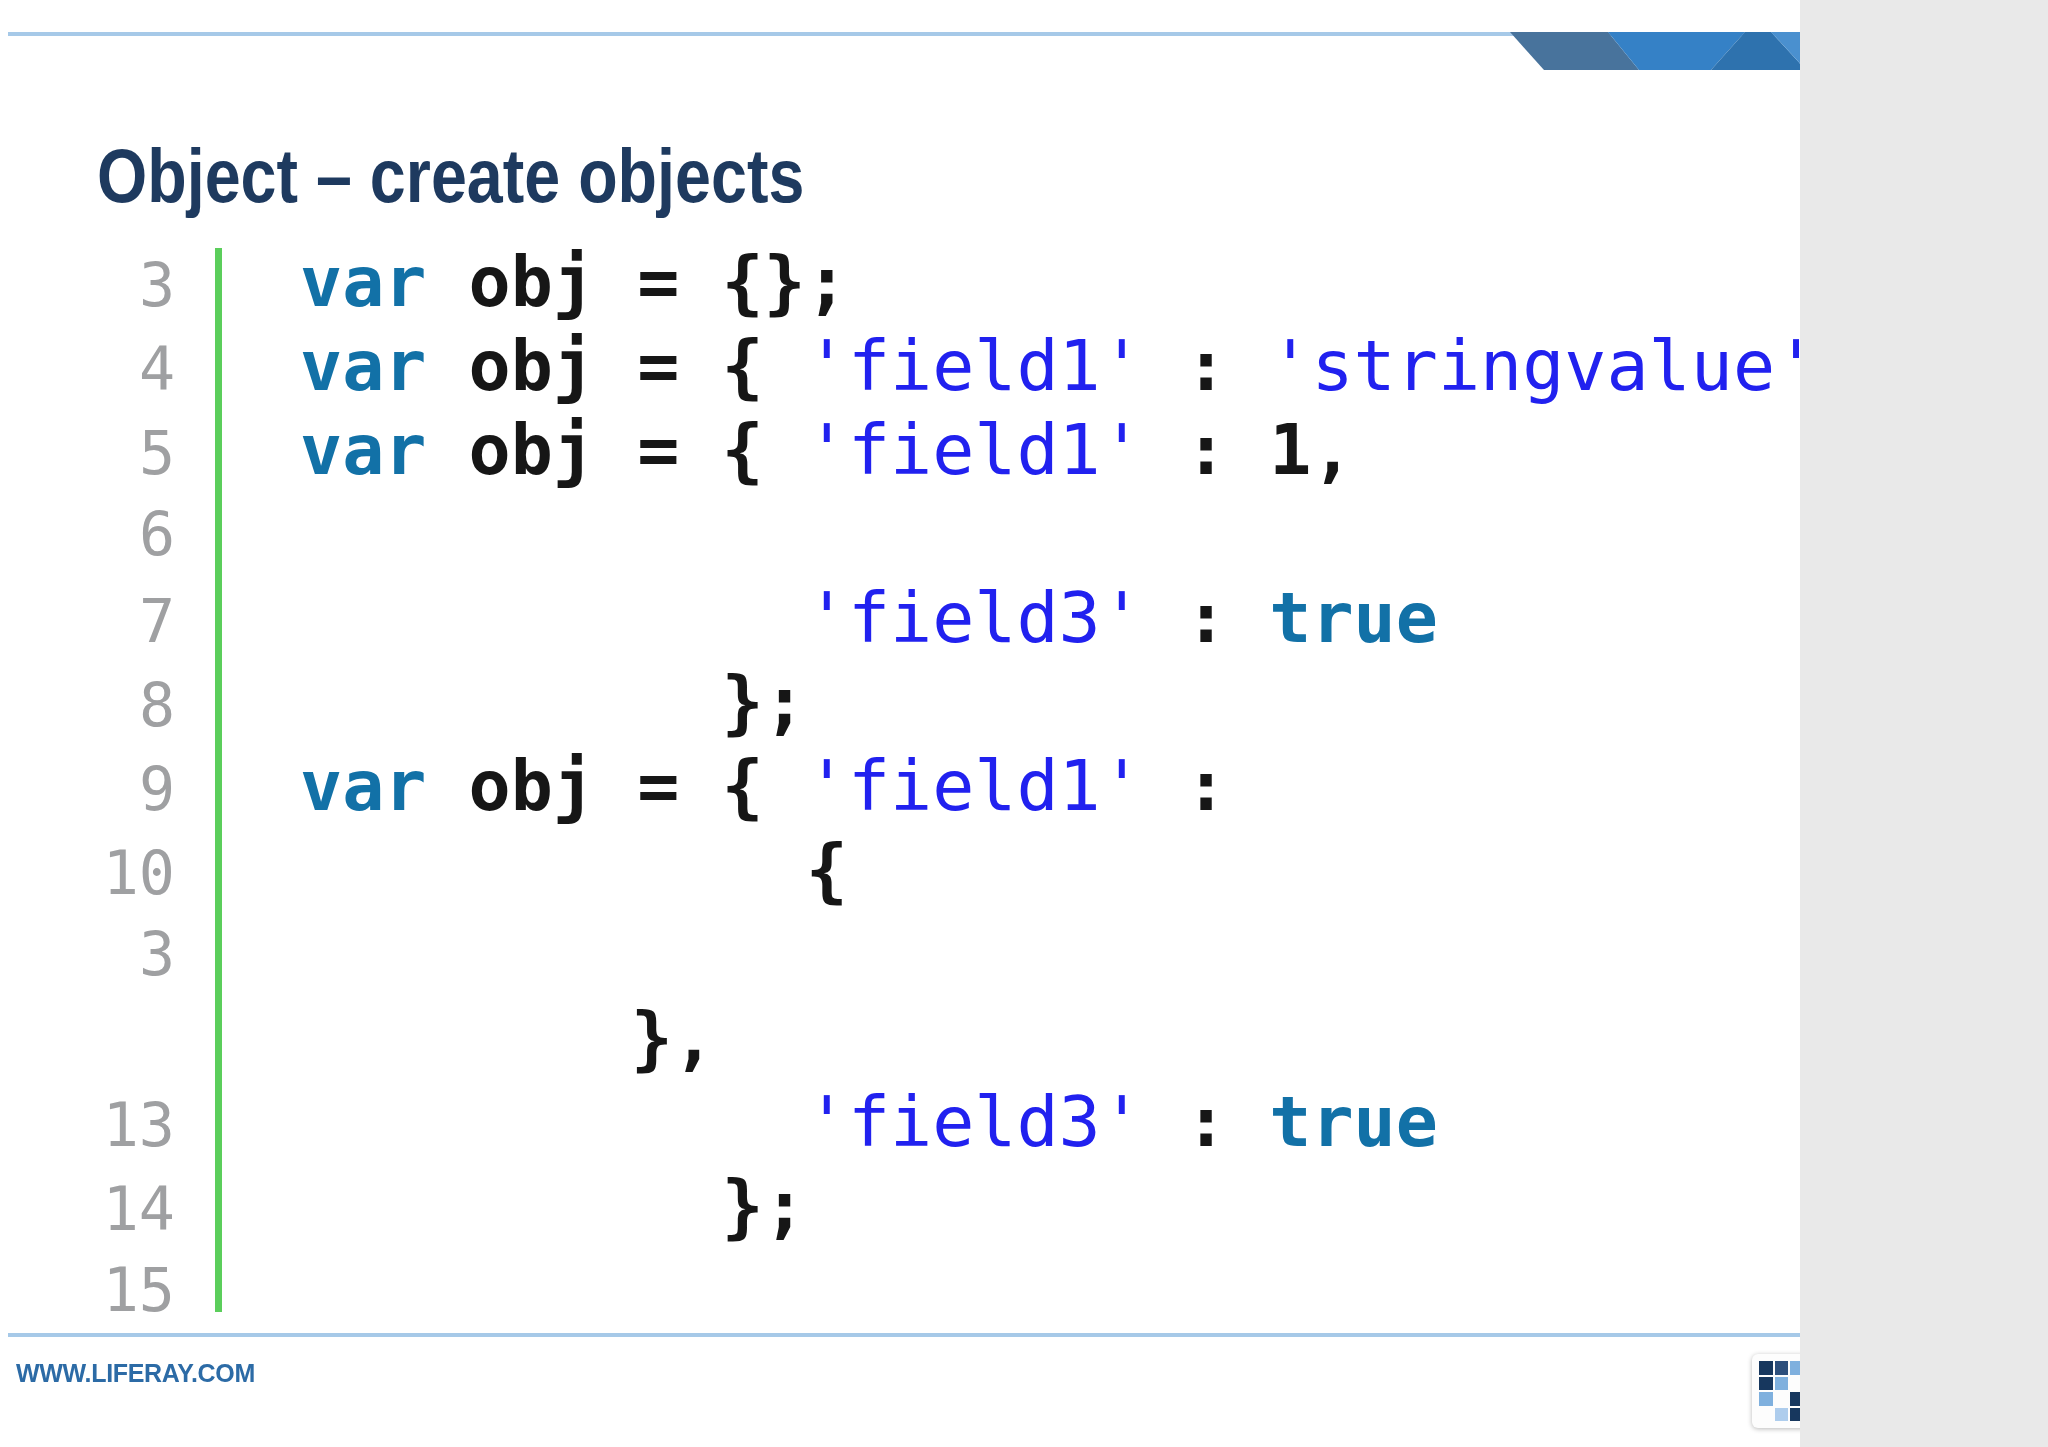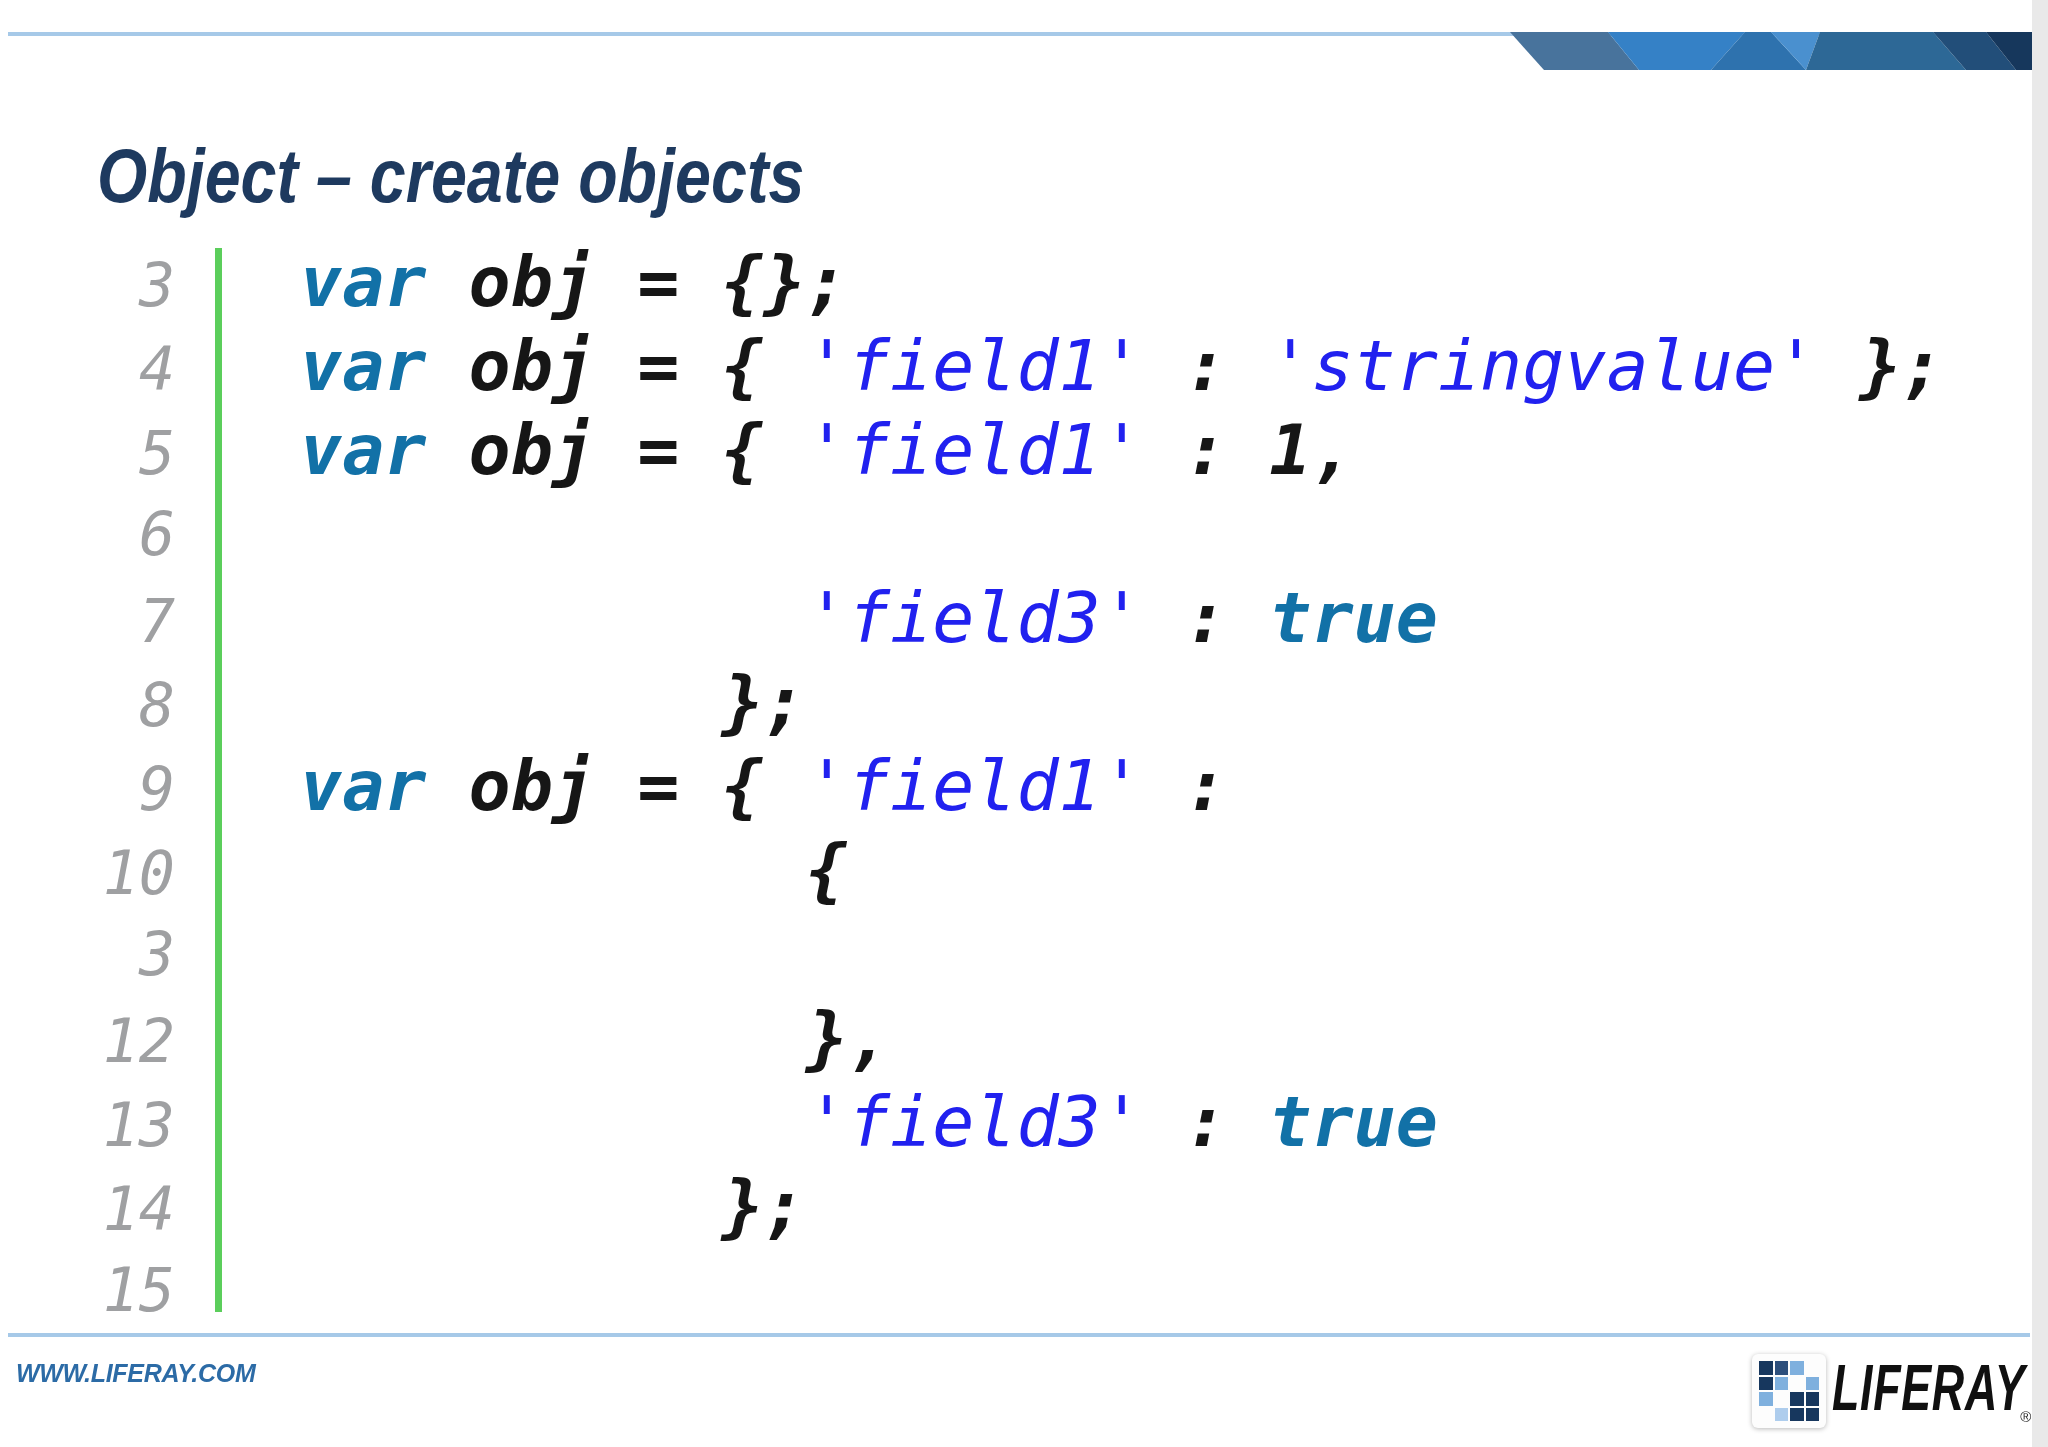--- a/index.html
+++ b/index.html
@@ -1,18 +1,18 @@
 <!DOCTYPE html>
 <html style="--accent-line: #a6c9e8; --title: #1e3a5f; --keyword: #1271a7; --string: #2121ef; --code-plain: #161616; --line-number: #9fa0a2; --gutter-green: #5bce5b; --footer-url: #2c6ba6; --logo-dark: #17375e; --logo-mid: #2d4f7c; --logo-light: #7fb0de; --logo-pale: #aecded;"><head>
 <meta charset="utf-8">
 <style>
   html,body{margin:0;padding:0;background:#e9e9e9;}
   #slide{
-    position:relative;width:2032px;height:1447px;background:#ffffff;
-    font-family:"Liberation Sans",sans-serif;overflow:hidden;font-style:italic;
+    position:relative;width:1800px;height:1447px;background:#ffffff;
+    font-family:"Liberation Sans",sans-serif;overflow:hidden;
   }
   
   .top-line{position:absolute;left:8px;top:32px;width:2032px;height:4px;background:var(--accent-line);}
   .banner{position:absolute;left:1508px;top:32px;width:540px;height:38px;}
   
   .title{
     position:absolute;left:97px;top:134px;font-size:76px;font-weight:bold;
     color:var(--title);white-space:nowrap;letter-spacing:0px;line-height:1.1;
     transform:scaleX(0.85);transform-origin:left top;
   }
@@ -107,21 +107,20 @@
         <span class="code-text"><span class="t-kw">var</span><span class="t-p"> obj = { </span><span class="t-str">'field1'</span><span class="t-p"> :</span></span>
       </div>
       <div class="code-line">
         <span class="line-number">10</span>
         <span class="code-text"><span class="t-p">            {</span></span>
       </div>
       <div class="code-line">
         <span class="line-number">3</span>
       </div>
       <div class="code-line">
-        <span class="line-number">12</span>
         <span class="code-text"><span class="t-p">            },</span></span>
       </div>
       <div class="code-line">
         <span class="line-number">13</span>
         <span class="code-text"><span class="t-p">            </span><span class="t-str">'field3'</span><span class="t-p"> : </span><span class="t-kw">true</span></span>
       </div>
       <div class="code-line">
         <span class="line-number">14</span>
         <span class="code-text"><span class="t-p">          };</span></span>
       </div>

